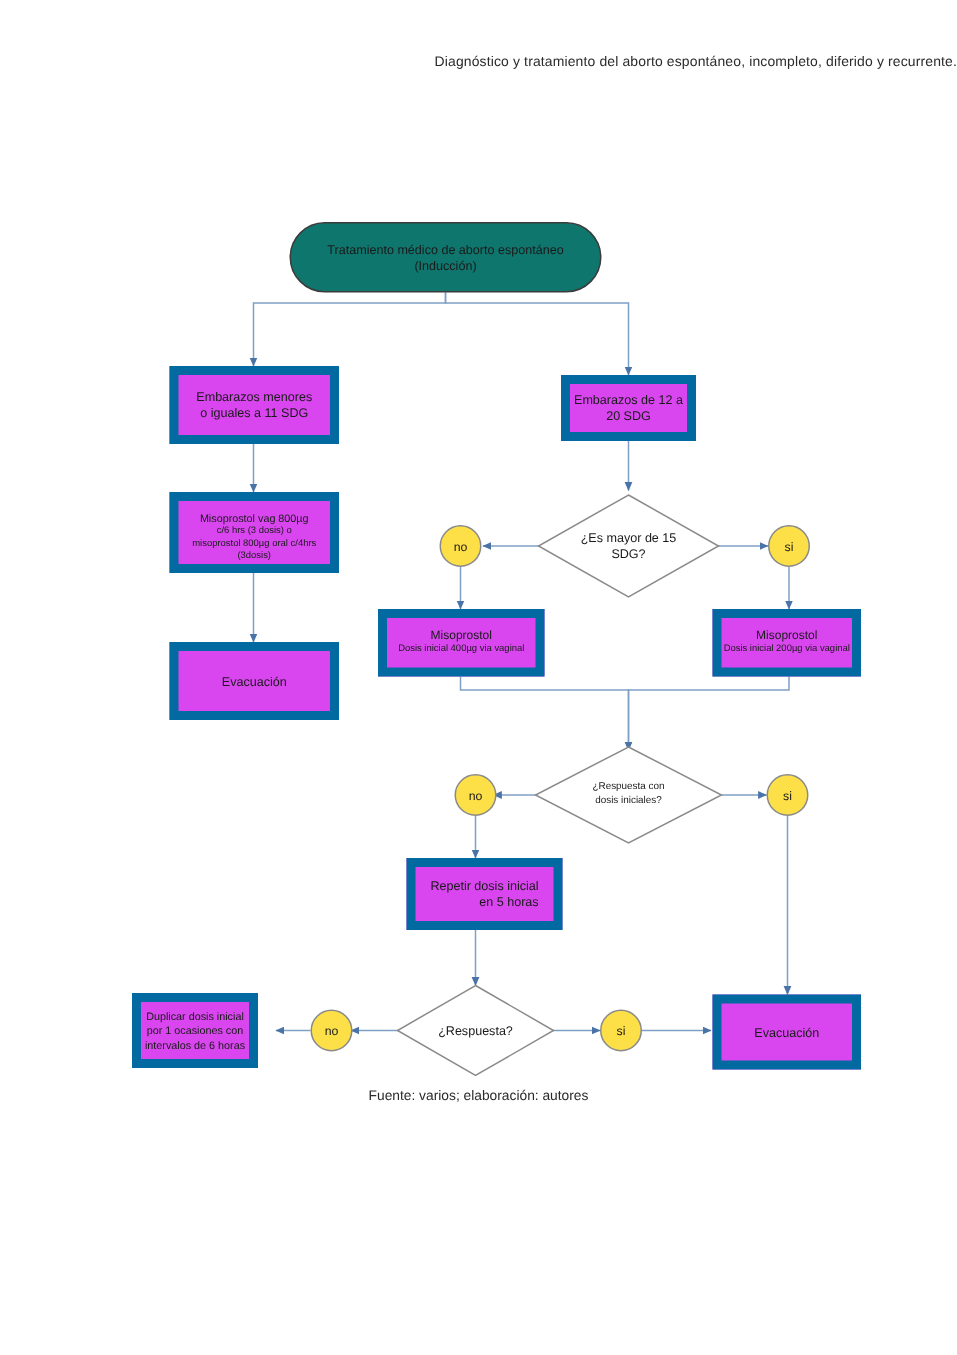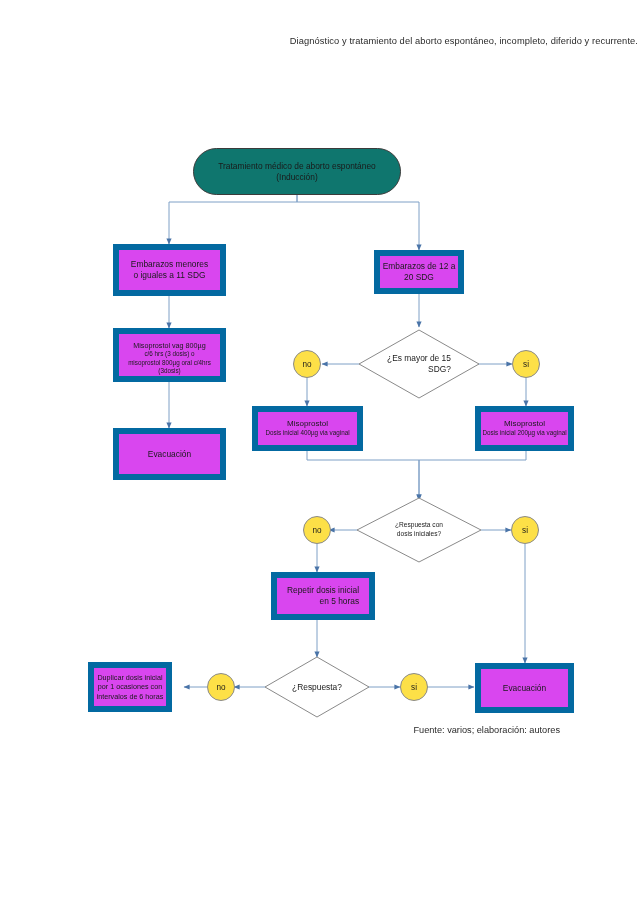--- a/index.html
+++ b/index.html
@@ -39,23 +39,24 @@
     font-weight: bold;
     color: #000;
   }
   .title-line1 { font-size: 13.5px; line-height: 17px; }
   .title-line2 { font-size: 12.4px; line-height: 17px; }
   .footer-note {
     position: absolute;
     top: 725px;
     left: 0;
     width: 560px;
-    text-align: right;
+    text-align: center;
     font-size: 9.2px;
     color: #2a2a2a;
+    padding-left: 39px;
   }
 
   
   #flow {
     position: absolute;
     top: 0;
     left: 0;
     width: 638px;
     height: 903px;
   }
@@ -181,21 +182,21 @@
     <span class="t-norm">Evacuación</span>
   </div>
 
   <div class="node box" style="left:374px; top:250px; width:90px; height:44px;">
     <span class="stack t-norm">
       <span class="ln">Embarazos de 12 a</span>
       <span class="ln">20 SDG</span>
     </span>
   </div>
 
-  <div class="node diamond-label" style="left:374px; top:350px; width:90px; height:28px;text-align:right;">
+  <div class="node diamond-label" style="left:374px; top:350px; width:90px; height:28px;">
     <span class="stack t-norm">
       <span class="ln">¿Es mayor de 15</span>
       <span class="ln">SDG?</span>
     </span>
   </div>
 
   <div class="node circ" style="left:293px; top:350px; width:28px; height:28px;">
     <span>no</span>
   </div>
 

